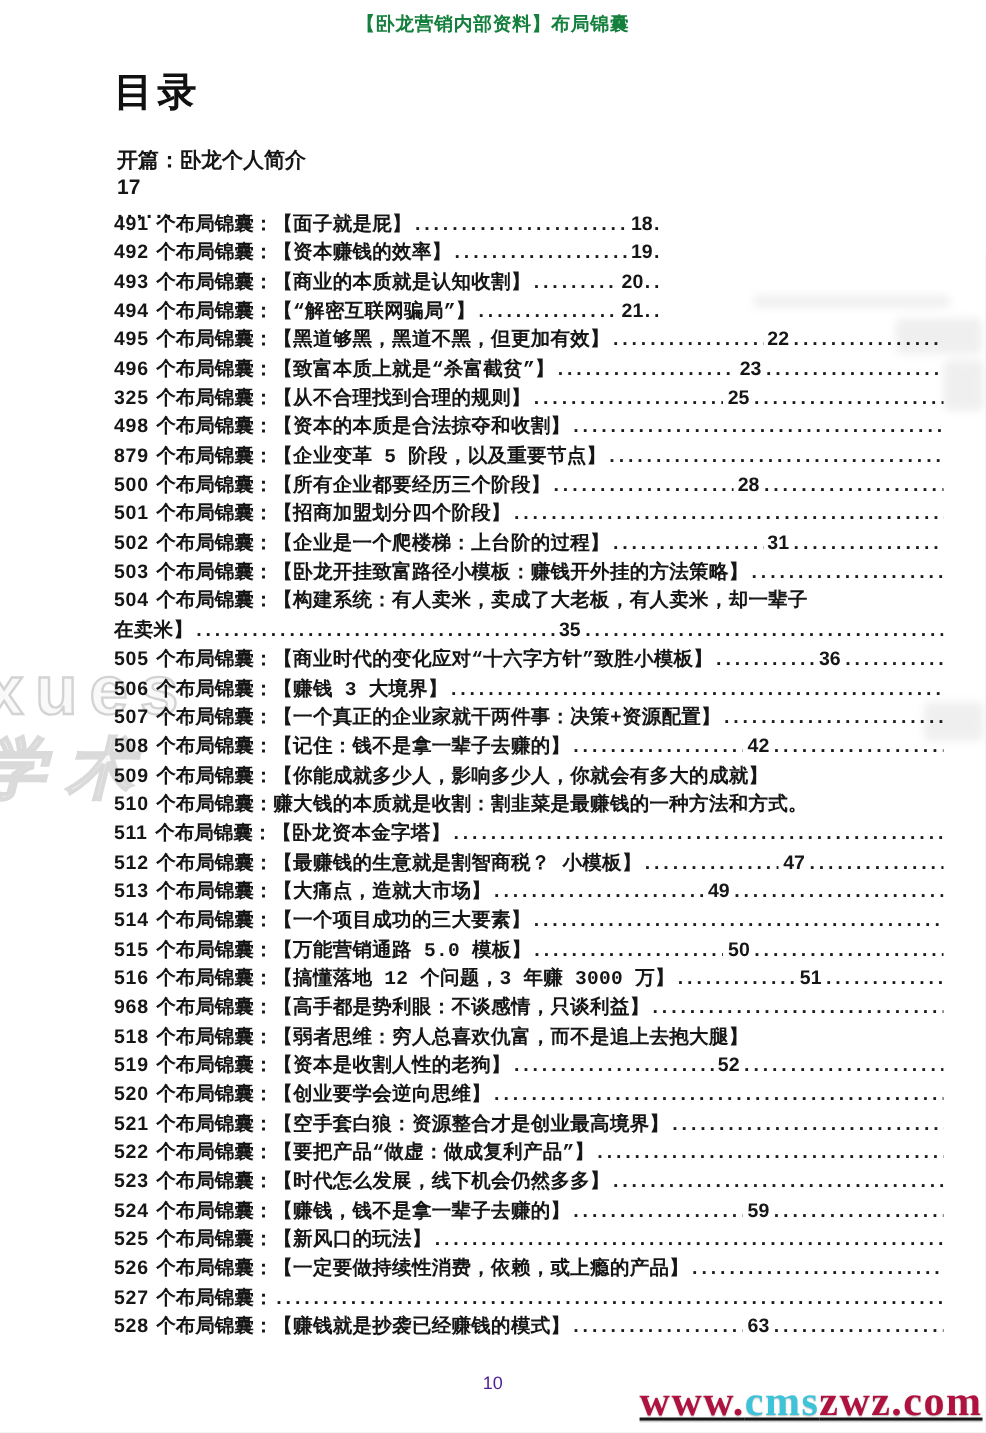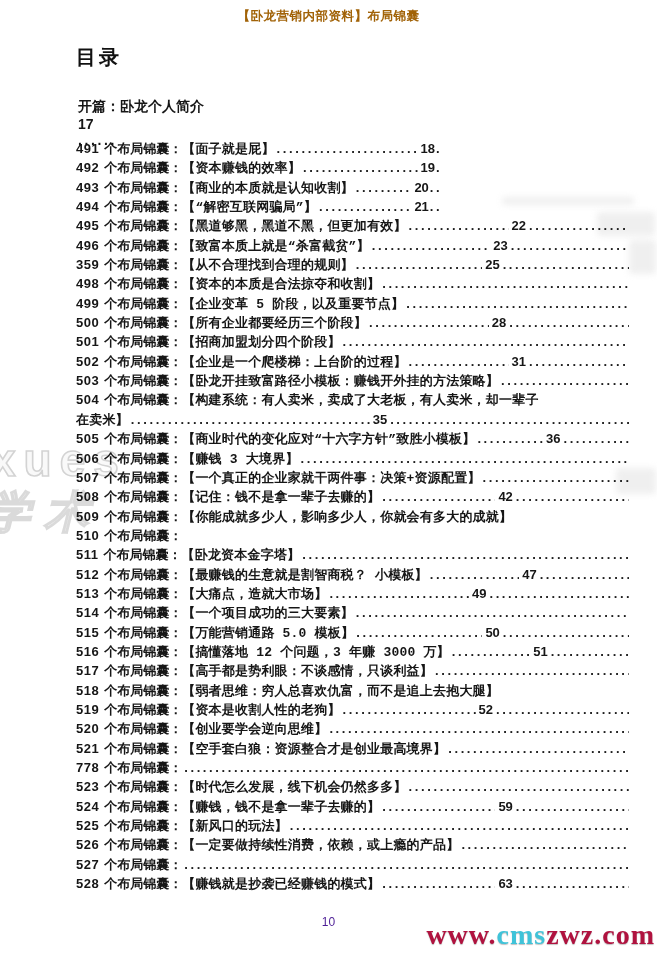--- a/index.html
+++ b/index.html
@@ -7,27 +7,27 @@
     position:relative;
     width:657px;height:955px;
     background:#ffffff;
     overflow:hidden;
     font-family:"Liberation Sans","DejaVu Sans",sans-serif;
     color:#161616;
   }
   
   .doc-header{
     position:absolute;top:8px;left:0;width:100%;
-    text-align:center;font-size:12.5px;font-weight:700;color:#a16207;
+    text-align:center;font-size:12.5px;font-weight:700;color:#15803d;
     letter-spacing:.5px;z-index:2;font-family:Liberation Serif, serif;
   }
   
   .toc-heading{
     position:absolute;left:76px;top:44px;margin:0;
-    font-size:20px;font-weight:800;letter-spacing:3px;color:#111;z-index:2;
+    font-size:26px;font-weight:800;letter-spacing:3px;color:#111;z-index:2;
   }
   
   .intro-row{
     position:absolute;left:76px;top:98px;width:405px;
     display:flex;align-items:baseline;
     font-size:14px;font-weight:700;white-space:nowrap;z-index:2;flex-direction:column;
   }
   
   .toc-list{
     position:absolute;left:76px;top:139px;right:26px;z-index:2;
@@ -76,20 +76,21 @@
   .page-number{
     position:absolute;left:0;right:0;bottom:26px;
     text-align:center;font-size:12px;font-weight:400;color:#4c1d95;z-index:2;
   }
   .site-url{
     position:absolute;right:2px;bottom:4px;z-index:3;
     font-family:"Liberation Serif","DejaVu Serif",serif;
     font-weight:700;font-size:28px;letter-spacing:1px;
     text-shadow:0 1px 1px rgba(0,0,0,.25);
     white-space:nowrap;
+    text-decoration:underline;
   }
   .url-red{color:#b0123f;}
   .url-cyan{color:#3fc3d9;}
 </style>
 </head>
 <body>
 
 <div class="page">
 
   <div class="doc-header">【卧龙营销内部资料】布局锦囊</div>
@@ -146,35 +147,35 @@
       </div>
       <div class="row">
     <span class="num">496</span>
     <span class="label">个布局锦囊：</span>
     <span class="title">【致富本质上就是“杀富截贫”】</span>
   <span class="dots">................................................................................................................................................................</span>
         <span class="pageno">23</span>
         <span class="dots">................................................................................................................................................................</span>
       </div>
       <div class="row">
-    <span class="num">359</span>
+    <span class="num">325</span>
     <span class="label">个布局锦囊：</span>
     <span class="title">【从不合理找到合理的规则】</span>
   <span class="dots">................................................................................................................................................................</span>
         <span class="pageno">25</span>
         <span class="dots">................................................................................................................................................................</span>
       </div>
       <div class="row">
     <span class="num">498</span>
     <span class="label">个布局锦囊：</span>
     <span class="title">【资本的本质是合法掠夺和收割】</span>
   <span class="dots">................................................................................................................................................................</span>
       </div>
       <div class="row">
-    <span class="num">499</span>
+    <span class="num">879</span>
     <span class="label">个布局锦囊：</span>
     <span class="title">【企业变革 5 阶段，以及重要节点】</span>
   <span class="dots">................................................................................................................................................................</span>
       </div>
       <div class="row">
     <span class="num">500</span>
     <span class="label">个布局锦囊：</span>
     <span class="title">【所有企业都要经历三个阶段】</span>
   <span class="dots">................................................................................................................................................................</span>
         <span class="pageno">28</span>
@@ -241,20 +242,21 @@
         <span class="dots">................................................................................................................................................................</span>
       </div>
       <div class="row">
     <span class="num">509</span>
     <span class="label">个布局锦囊：</span>
     <span class="title">【你能成就多少人，影响多少人，你就会有多大的成就】</span>
   </div>
       <div class="row">
     <span class="num">510</span>
     <span class="label">个布局锦囊：</span>
+    <span class="title">赚大钱的本质就是收割：割韭菜是最赚钱的一种方法和方式。</span>
   </div>
       <div class="row">
     <span class="num">511</span>
     <span class="label">个布局锦囊：</span>
     <span class="title">【卧龙资本金字塔】</span>
   <span class="dots">................................................................................................................................................................</span>
       </div>
       <div class="row">
     <span class="num">512</span>
     <span class="label">个布局锦囊：</span>
@@ -287,21 +289,21 @@
       </div>
       <div class="row">
     <span class="num">516</span>
     <span class="label">个布局锦囊：</span>
     <span class="title">【搞懂落地 12 个问题，3 年赚 3000 万】</span>
   <span class="dots">................................................................................................................................................................</span>
         <span class="pageno">51</span>
         <span class="dots">................................................................................................................................................................</span>
       </div>
       <div class="row">
-    <span class="num">517</span>
+    <span class="num">968</span>
     <span class="label">个布局锦囊：</span>
     <span class="title">【高手都是势利眼：不谈感情，只谈利益】</span>
   <span class="dots">................................................................................................................................................................</span>
       </div>
       <div class="row">
     <span class="num">518</span>
     <span class="label">个布局锦囊：</span>
     <span class="title">【弱者思维：穷人总喜欢仇富，而不是追上去抱大腿】</span>
   </div>
       <div class="row">
@@ -318,22 +320,23 @@
     <span class="title">【创业要学会逆向思维】</span>
   <span class="dots">................................................................................................................................................................</span>
       </div>
       <div class="row">
     <span class="num">521</span>
     <span class="label">个布局锦囊：</span>
     <span class="title">【空手套白狼：资源整合才是创业最高境界】</span>
   <span class="dots">................................................................................................................................................................</span>
       </div>
       <div class="row">
-    <span class="num">778</span>
-    <span class="label">个布局锦囊：</span>
+    <span class="num">522</span>
+    <span class="label">个布局锦囊：</span>
+    <span class="title">【要把产品“做虚：做成复利产品”】</span>
   <span class="dots">................................................................................................................................................................</span>
       </div>
       <div class="row">
     <span class="num">523</span>
     <span class="label">个布局锦囊：</span>
     <span class="title">【时代怎么发展，线下机会仍然多多】</span>
   <span class="dots">................................................................................................................................................................</span>
       </div>
       <div class="row">
     <span class="num">524</span>

